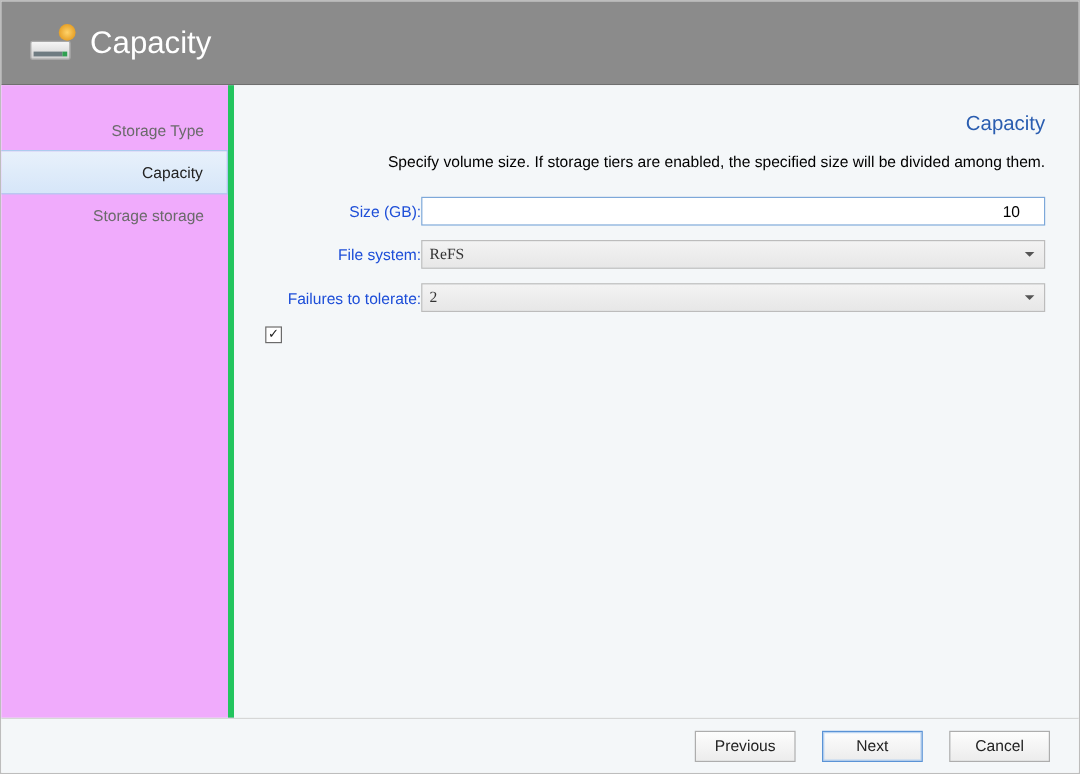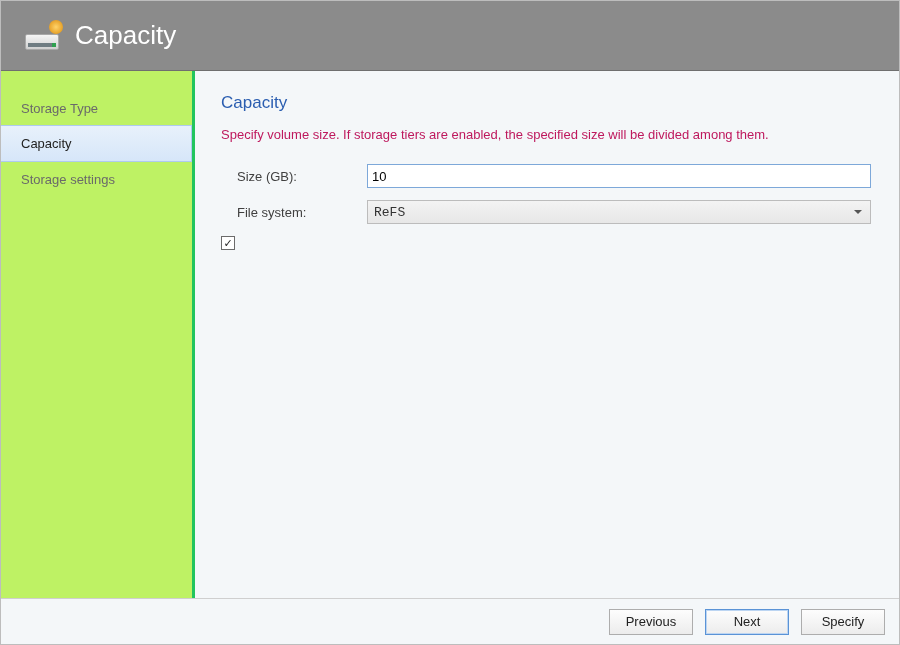--- a/index.html
+++ b/index.html
@@ -1,15 +1,15 @@
 <!DOCTYPE html>
 <html><head>
 <meta charset="utf-8">
 <style>
-  * { box-sizing: border-box; margin: 0; padding: 0; }
+  * { box-sizing: border-box; margin: 0; padding: 0; text-align: right; }
   html, body { width: 100%; height: 100%; }
   body {
     font-family: "Segoe UI", Tahoma, sans-serif;
     font-size: 13px;
     color: #333;
     background: #fff;
     width: 900px;
     height: 645px;
     overflow: hidden;
     border: 1px solid #bdbdbd;
@@ -67,22 +67,22 @@
     height: 14px;
     background: radial-gradient(circle, #ffd36a 0%, #e39a1f 80%);
     border-radius: 50%;
   }
   .body {
     display: flex;
     height: calc(100% - 70px - 46px);
   }
   .sidebar {
     width: 194px;
-    background: #bef264;
-    border-right: 3px solid #22c55e;
+    background: #f0abfc;
+    border-right: 5px solid #22c55e;
     padding-top: 20px;
   }
   .sidebar-item {
     padding: 10px 20px;
     color: #6a6a6a;
     cursor: default;
   }
   .sidebar-item.active {
     background: linear-gradient(to bottom, #e8f1fb 0%, #d6e6f9 100%);
     border: 1px solid #aecbee;
@@ -95,50 +95,49 @@
     background: #f4f7f9;
     padding: 22px 28px 22px 26px;
   }
   .content-title {
     color: #2a5db0;
     font-size: 17px;
     font-weight: 400;
     margin-bottom: 14px;
   }
   .content-desc {
-    color: #be185d;
+    color: #000000;
     margin-bottom: 22px;
   }
   .form-row {
     display: flex;
     align-items: center;
     margin-bottom: 12px;
   }
   .form-label {
     width: 130px;
-    color: #404040;
-    margin-left: 16px;
+    color: #1d4ed8;
   }
   .form-input {
     flex: 1;
     height: 24px;
     border: 1px solid #7da8d9;
     background: #fff;
-    padding: 2px 4px;
+    padding: 2px 20px;
     font-family: inherit;
     font-size: 13px;
     outline: none;
   }
   .form-select {
     flex: 1;
     height: 24px;
     border: 1px solid #bcbcbc;
     background: linear-gradient(to bottom, #f3f3f3, #e7e7e7);
     padding: 0 6px;
-    font-family: Liberation Mono, monospace;
+    font-family: Liberation Serif, serif;
     font-size: 13px;
     position: relative;
     display: flex;
     align-items: center;
     cursor: default;
   }
   .form-select::after {
     content: "";
     position: absolute;
     right: 8px;
@@ -166,22 +165,22 @@
     line-height: 1;
     color: #222;
   }
   .footer {
     height: 46px;
     border-top: 1px solid #cfcfcf;
     background: #f4f7f9;
     display: flex;
     justify-content: flex-end;
     align-items: center;
-    gap: 12px;
-    padding-right: 14px;
+    gap: 22px;
+    padding-right: 24px;
   }
   .btn {
     min-width: 84px;
     height: 26px;
     border: 1px solid #adadad;
     background: linear-gradient(to bottom, #fdfdfd, #ececec);
     font-family: inherit;
     font-size: 13px;
     color: #222;
     cursor: default;
@@ -209,50 +208,56 @@
 
 <div class="body">
   <div class="sidebar">
     <div class="sidebar-item">
       <span>Storage Type</span>
     </div>
     <div class="sidebar-item active">
       <span>Capacity</span>
     </div>
     <div class="sidebar-item">
-      <span>Storage settings</span>
+      <span>Storage storage</span>
     </div>
   </div>
 
   <div class="content">
     <div class="content-title">Capacity</div>
     <div class="content-desc">Specify volume size. If storage tiers are enabled, the specified size will be divided among them.</div>
 
     <div class="form-row">
       <div class="form-label">Size (GB):</div>
       <input class="form-input" type="text" value="10" style="">
     </div>
 
     <div class="form-row">
       <div class="form-label">File system:</div>
       <div class="form-select">
         <span>ReFS</span>
       </div>
     </div>
 
+    <div class="form-row">
+      <div class="form-label">Failures to tolerate:</div>
+      <div class="form-select">
+        <span>2</span>
+      </div>
+    </div>
 
     <div class="checkbox-row">
       <div class="checkbox">✓</div>
     </div>
   </div>
 </div>
 
 <div class="footer">
   <div class="btn">
     <span>Previous</span>
   </div>
   <div class="btn primary">
     <span>Next</span>
   </div>
   <div class="btn">
-    <span>Specify</span>
+    <span>Cancel</span>
   </div>
 </div>
 
 </body></html>

